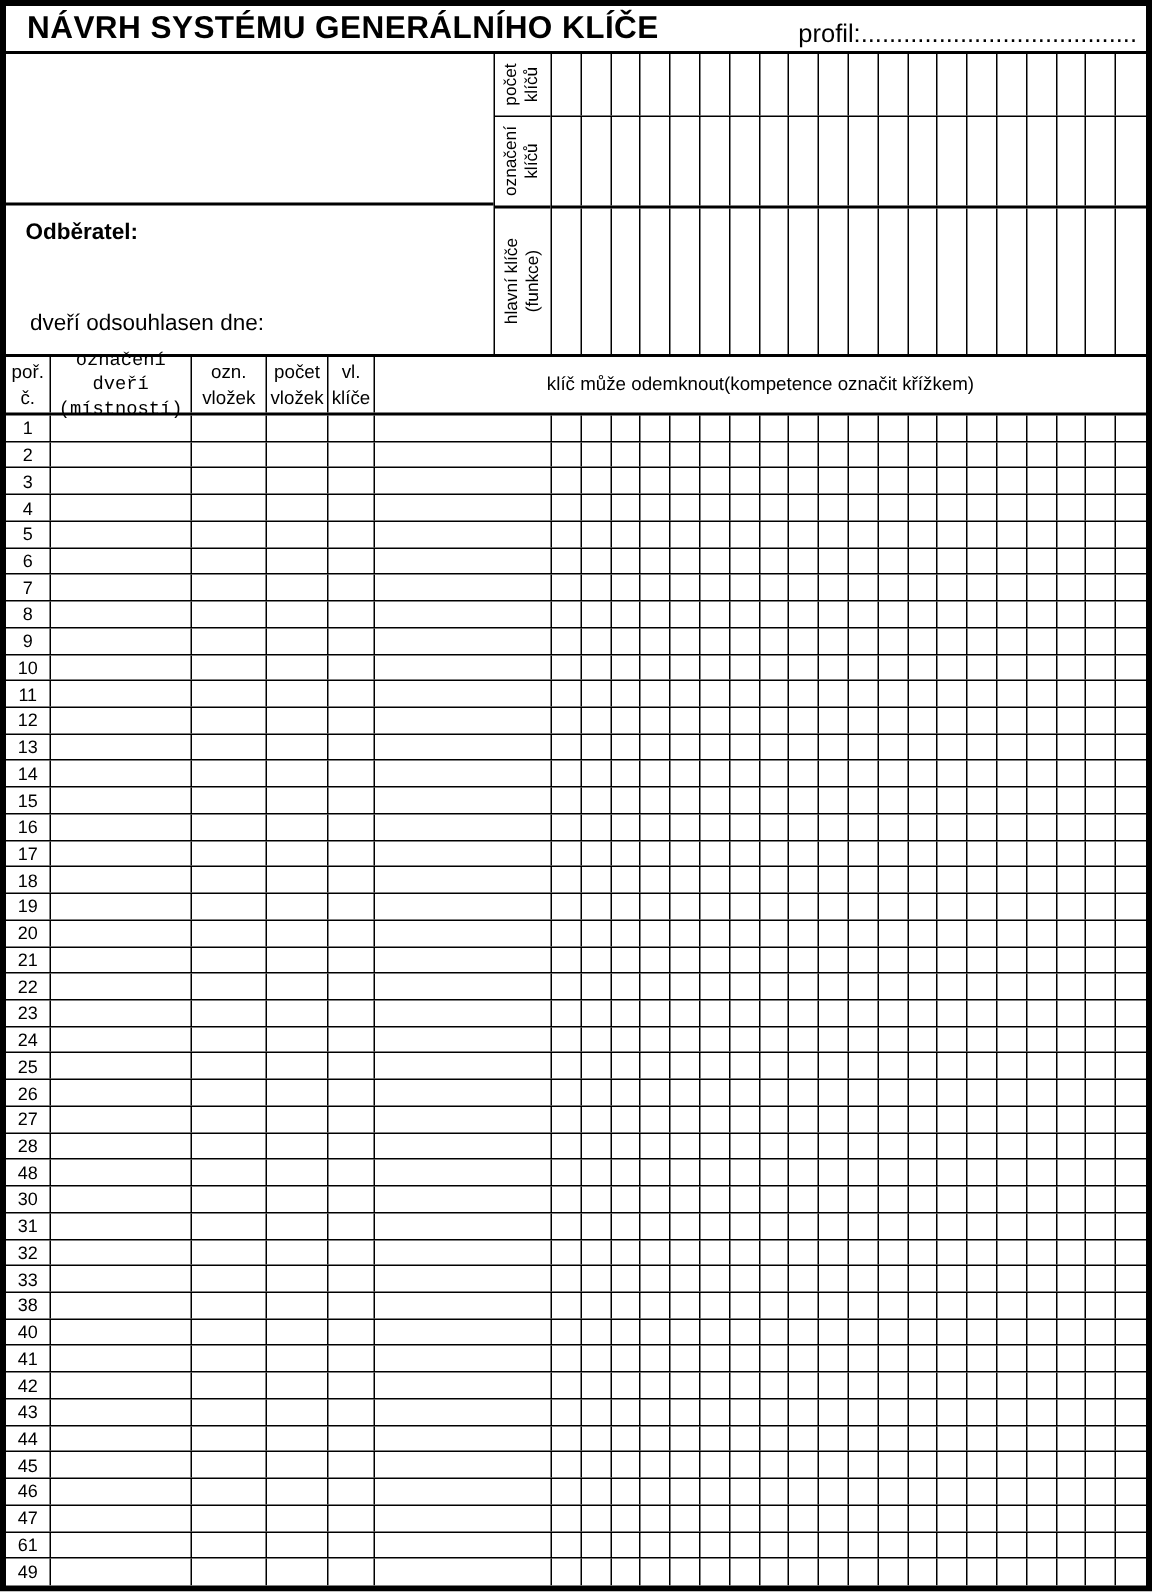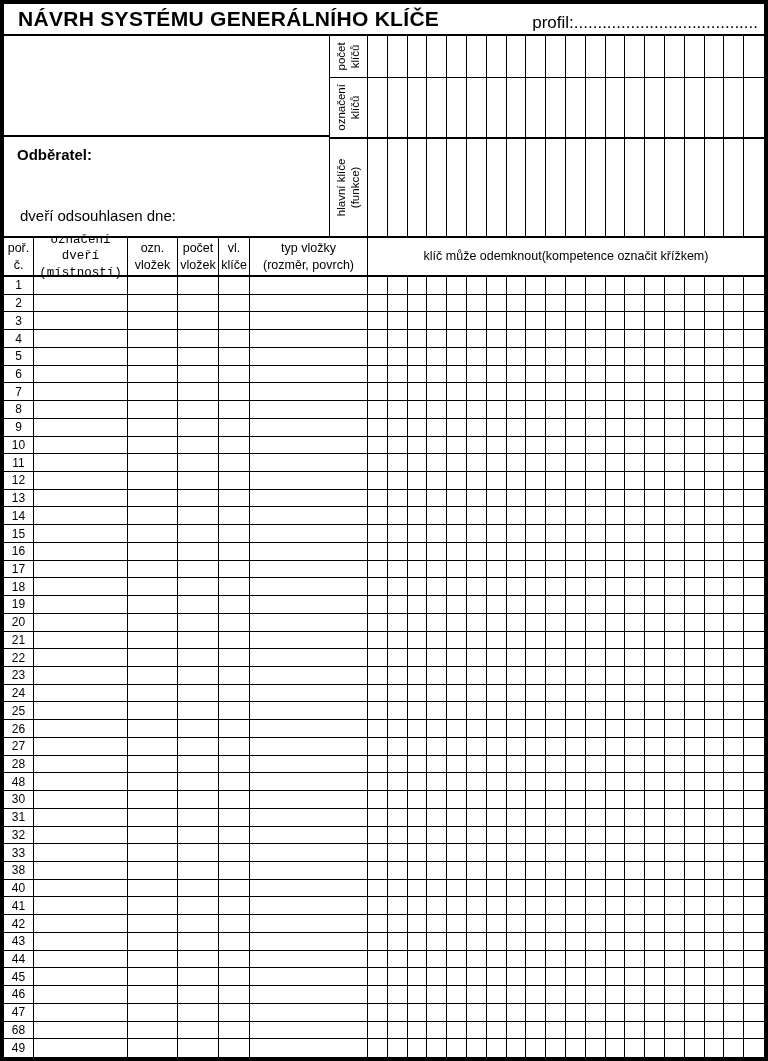--- a/index.html
+++ b/index.html
@@ -268,24 +268,20 @@
         <span>vložek</span>
     </div>
     <div class="hcol hc-3">
       <span>počet</span>
         <span>vložek</span>
     </div>
     <div class="hcol hc-4">
       <span>vl.</span>
         <span>klíče</span>
     </div>
-    <div class="hcol hc-5">
-      <span>typ vložky</span>
-        <span>(rozměr, povrch)</span>
-    </div>
     <div class="key-header">
       <span>klíč může odemknout</span>
         <span>(kompetence označit křížkem)</span>
     </div>
   </div>
 
   <div class="tbody">
       <div class="brow">
         <div class="bcell bnum">1</div>
         <div class="bcell"></div>
@@ -1456,21 +1452,21 @@
         <div class="bcell"></div>
         <div class="bcell"></div>
         <div class="bcell"></div>
         <div class="bcell"></div>
         <div class="bcell"></div>
         <div class="bcell"></div>
         <div class="bcell"></div>
         <div class="bcell"></div>
       </div>
       <div class="brow">
-        <div class="bcell bnum">68</div>
+        <div class="bcell bnum">61</div>
         <div class="bcell"></div>
         <div class="bcell"></div>
         <div class="bcell"></div>
         <div class="bcell"></div>
         <div class="bcell"></div>
         <div class="bcell"></div>
         <div class="bcell"></div>
         <div class="bcell"></div>
         <div class="bcell"></div>
         <div class="bcell"></div>

